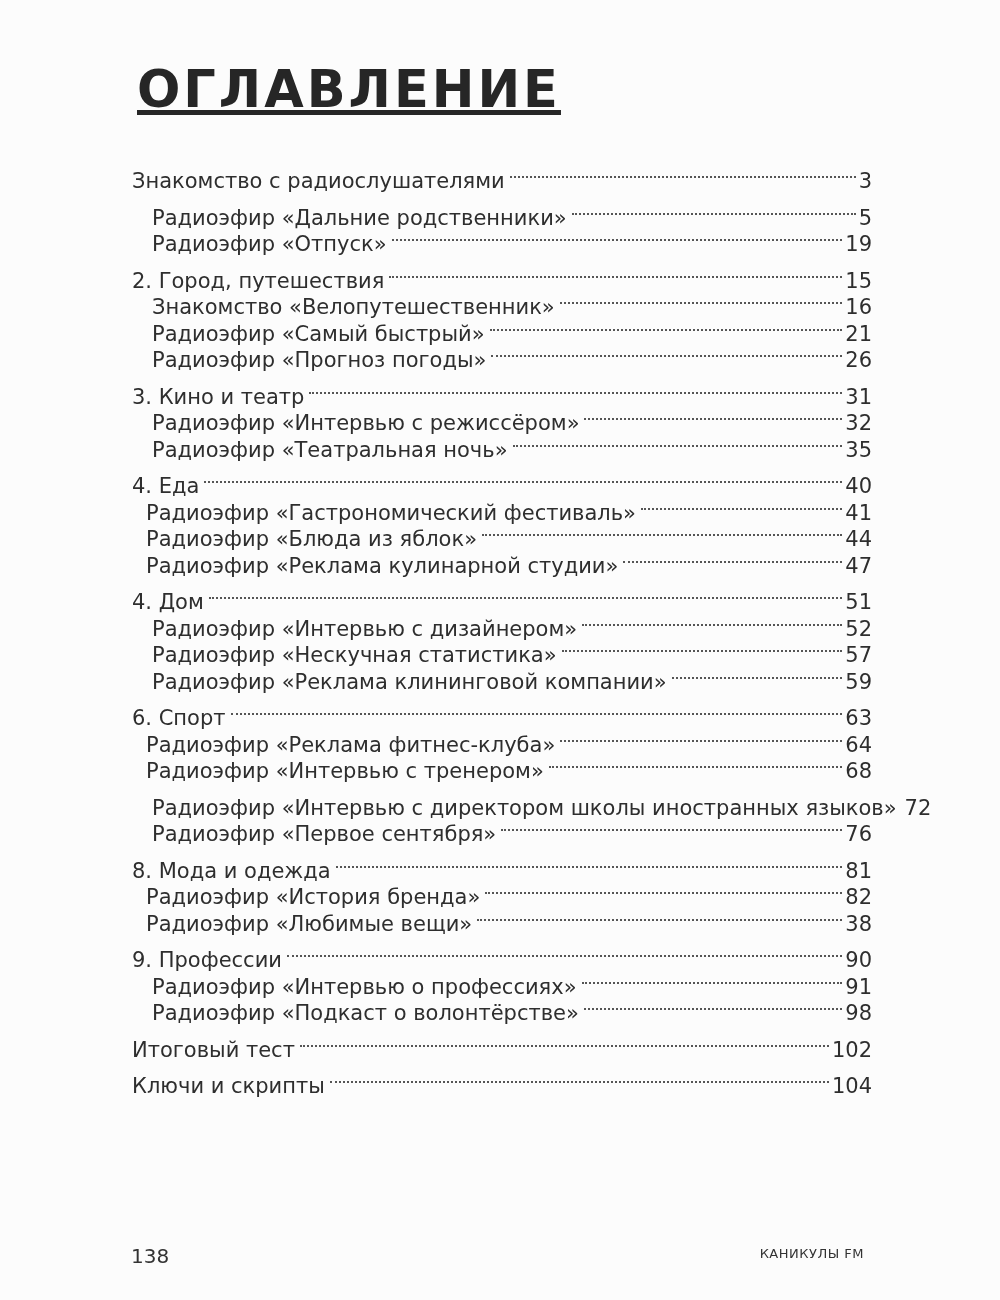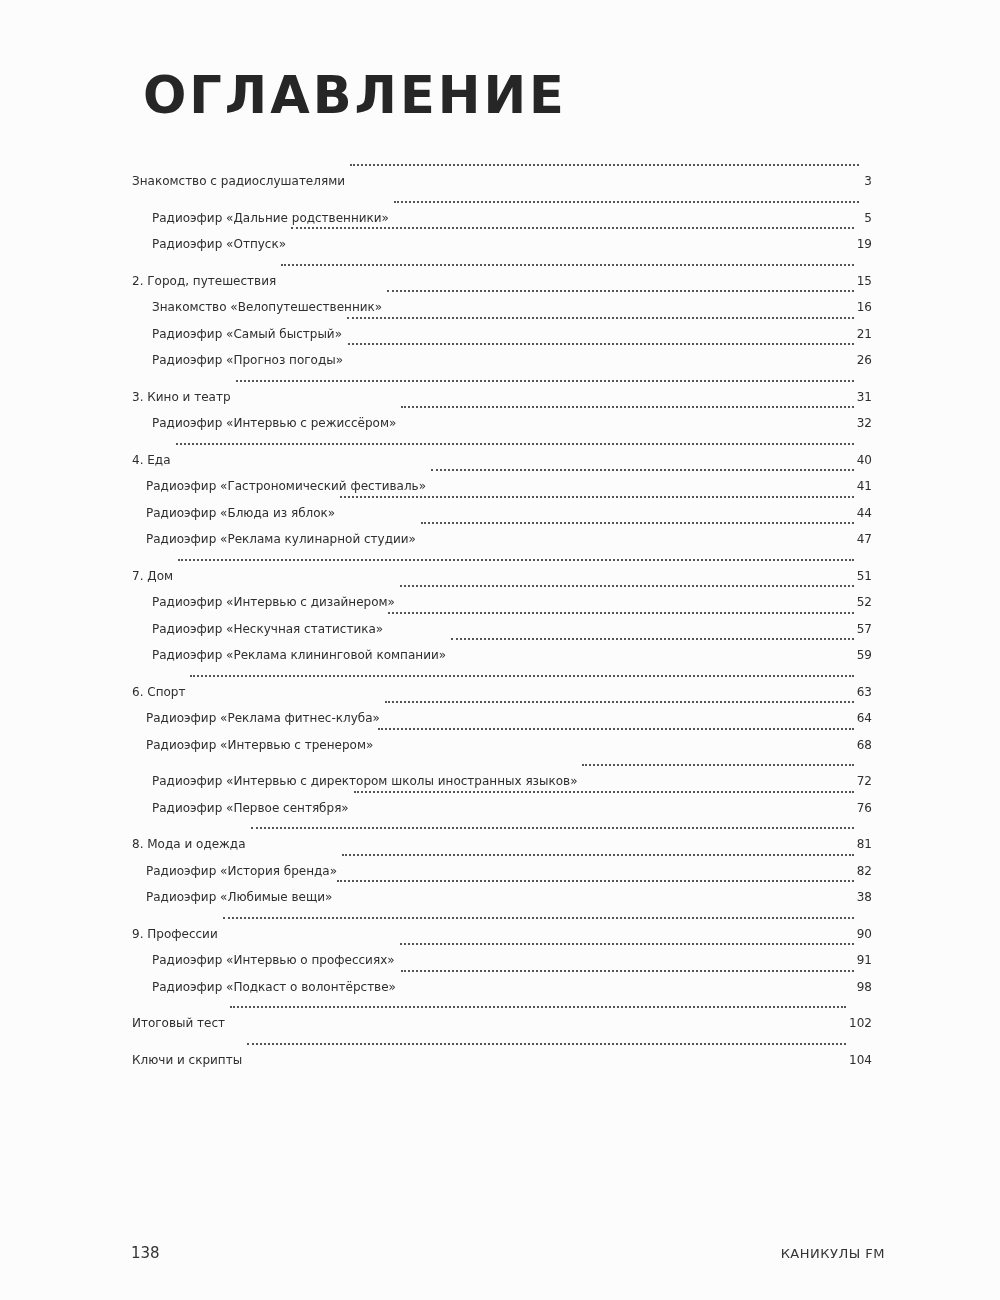--- a/index.html
+++ b/index.html
@@ -18,40 +18,41 @@
     .page {
       position: absolute;
       left: 0; top: 0;
       width: 1000px; height: 1300px;
       background: #fcfcfc;
     }
     .title {
       position: absolute;
       left: 131px;
       top: 58px;
-      margin: 12px;
+      margin: 6px;
       font-family: "DejaVu Sans", sans-serif;
       font-weight: bold;
       font-size: 51px;
       letter-spacing: 3px;
       color: #262626;
       line-height: 1;
+      text-decoration: underline;
     }
     .toc {
       position: absolute;
       left: 132px;
       top: 168px;
       width: 740px;
     }
     .group { margin-bottom: 10px; }
     .row {
       display: flex;
-      align-items: flex-start;
+      align-items: center;
       height: 26.5px;
-      font-size: 12px;
+      font-size: 21px;
       line-height: 26.5px;
       color: #2e2e2e;
       white-space: nowrap;
     }
     .row.sub { padding-left: 20px; }
     .row.sub.shallow { padding-left: 14px; }
     .row .label { flex: 0 0 auto; }
     .row .leader {
       flex: 1 1 auto;
       margin: 0 3px 0 5px;
@@ -62,26 +63,26 @@
     }
     .row .page-num {
       flex: 0 0 auto;
       text-align: right;
       min-width: 10px;
     }
     .footer-left {
       position: absolute;
       left: 131px;
       top: 1244px;
-      font-size: 15px;
+      font-size: 20px;
       color: #333;
     }
     .footer-right {
       position: absolute;
-      right: 115px;
+      right: 136px;
       top: 1246px;
       font-size: 13px;
       letter-spacing: 0.5px;
       color: #333;
       text-align: center;
     }
   </style>
 </head>
 <body>
 
@@ -139,20 +140,25 @@
       <div class="row">
         <span class="label">3. Кино и театр</span>
         <span class="leader"></span>
         <span class="page-num">31</span>
       </div>
       <div class="row sub">
         <span class="label">Радиоэфир «Интервью с режиссёром»</span>
         <span class="leader"></span>
         <span class="page-num">32</span>
       </div>
+      <div class="row sub">
+        <span class="label">Радиоэфир «Театральная ночь»</span>
+        <span class="leader"></span>
+        <span class="page-num">35</span>
+      </div>
     </div>
 
     <div class="group">
       <div class="row">
         <span class="label">4. Еда</span>
         <span class="leader"></span>
         <span class="page-num">40</span>
       </div>
       <div class="row sub shallow">
         <span class="label">Радиоэфир «Гастрономический фестиваль»</span>
@@ -166,21 +172,21 @@
       </div>
       <div class="row sub shallow">
         <span class="label">Радиоэфир «Реклама кулинарной студии»</span>
         <span class="leader"></span>
         <span class="page-num">47</span>
       </div>
     </div>
 
     <div class="group">
       <div class="row">
-        <span class="label">7. Дом</span>
+        <span class="label">4. Дом</span>
         <span class="leader"></span>
         <span class="page-num">51</span>
       </div>
       <div class="row sub">
         <span class="label">Радиоэфир «Интервью с дизайнером»</span>
         <span class="leader"></span>
         <span class="page-num">52</span>
       </div>
       <div class="row sub">
         <span class="label">Радиоэфир «Нескучная статистика»</span>

